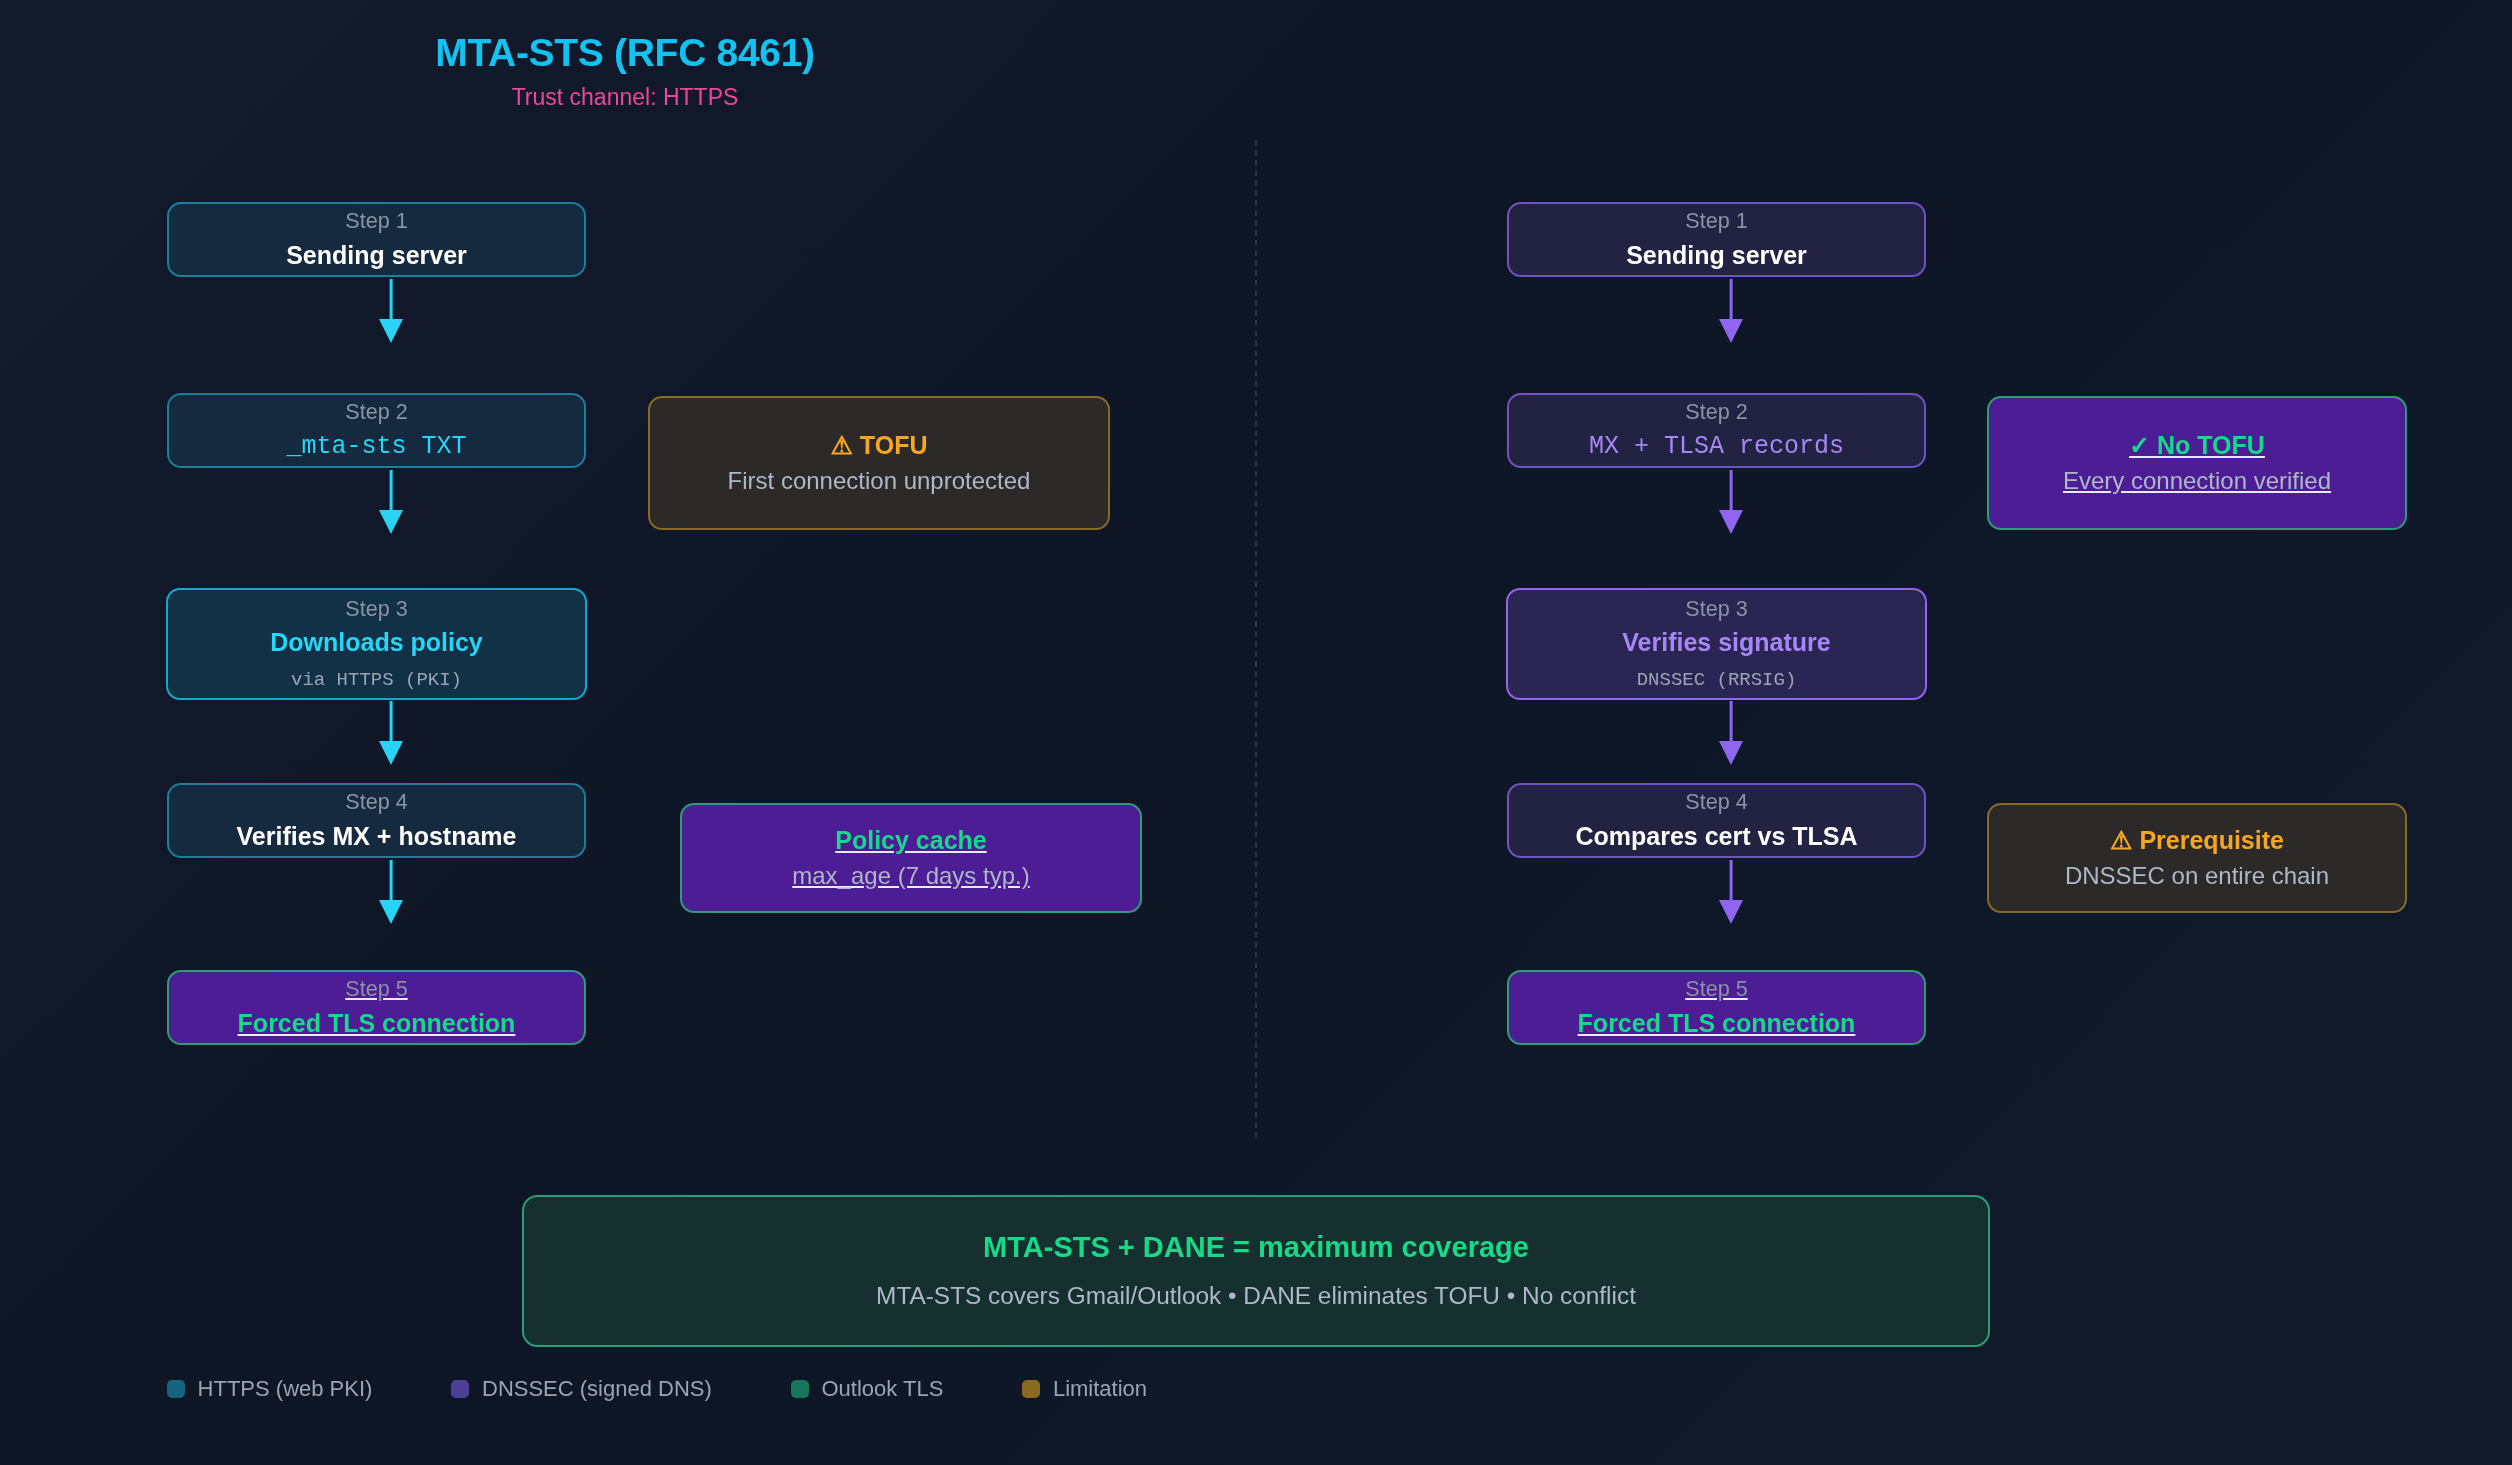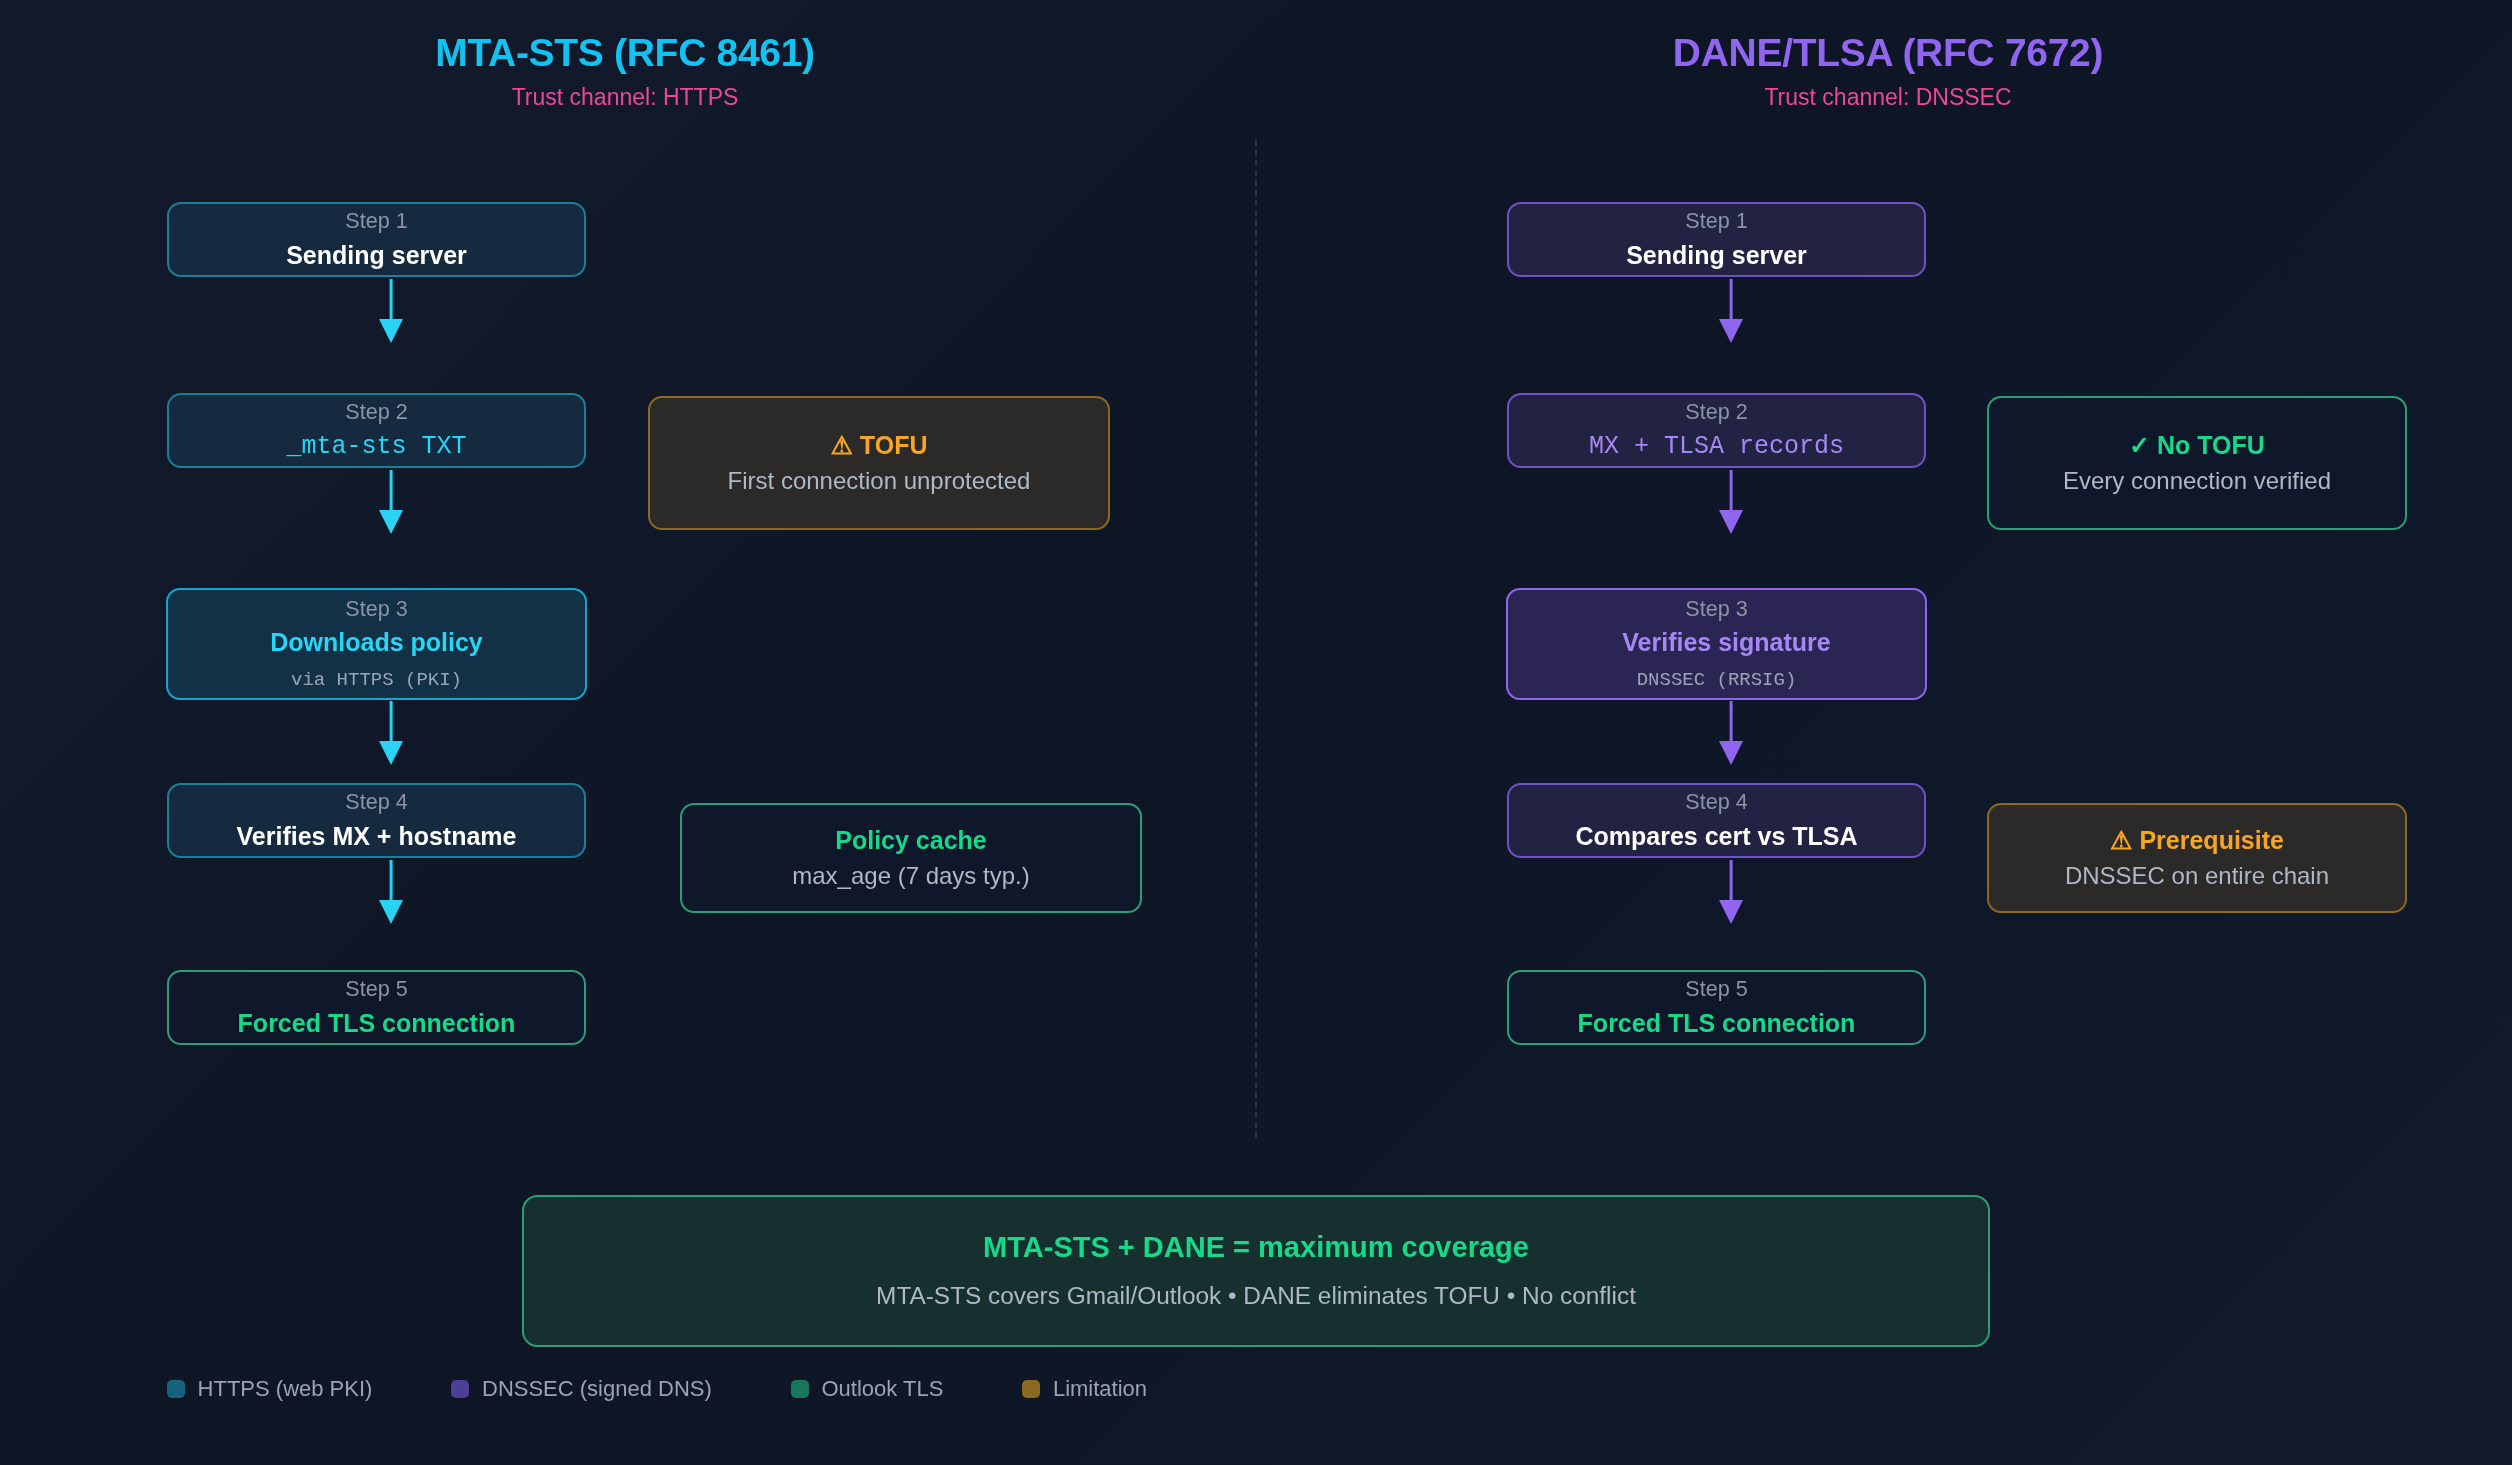--- a/index.html
+++ b/index.html
@@ -65,21 +65,21 @@
   .t-cyan .main.mono    { color:#27d6f5; }
   .t-cyan-hi .main      { color:#27d6f5; }
 
   
   .t-purple      { background:#222243; border:2.1px solid #6f53c4; }
   .t-purple-hi   { background:#2b2553; border:2.8px solid #9065ef; }
   .t-purple .main.mono  { color:#a588f5; }
   .t-purple-hi .main    { color:#a588f5;margin-left:20px; }
 
   
-  .t-green       { background:#0f172a; border:2.1px solid #2c9e77; }
+  .t-green       { background:#4c1d95; border:2.1px solid #2c9e77;text-decoration:underline; }
   .t-green .main { color:#17d98a; }
 
   
   .t-amber       { background:#2b2a28; border:2.1px solid #8a6a23; }
   .t-amber .main { color:#f7a623; }
 
   
   .note .main  { font-size:25px; font-weight:bold; }
   .note .sub2  { font-family:"Liberation Sans", sans-serif; color:#aeb8c6; font-size:24px; margin-top:4.2px; }
 
@@ -116,24 +116,20 @@
 
 <div class="stage">
 
   <div class="divider"></div>
 
   <div class="col-head" id="head-left">
     <div class="title">MTA-STS (RFC 8461)</div>
     <div class="sub">Trust channel: HTTPS</div>
   </div>
 
-  <div class="col-head" id="head-right">
-    <div class="title">DANE/TLSA (RFC 7672)</div>
-    <div class="sub">Trust channel: DNSSEC</div>
-  </div>
 
   <div class="node t-cyan" style="left:167px; top:202px; width:419px; height:75px;">
     <div class="step-label">Step 1</div>
     <div class="main">Sending server</div>
   </div>
 
   <div class="arrow a-cyan" style="left:377px; top:279px; width:28px; height:64px;">
     <div class="shaft" style="height:40px;"></div>
       <div class="head"></div>
   </div>

